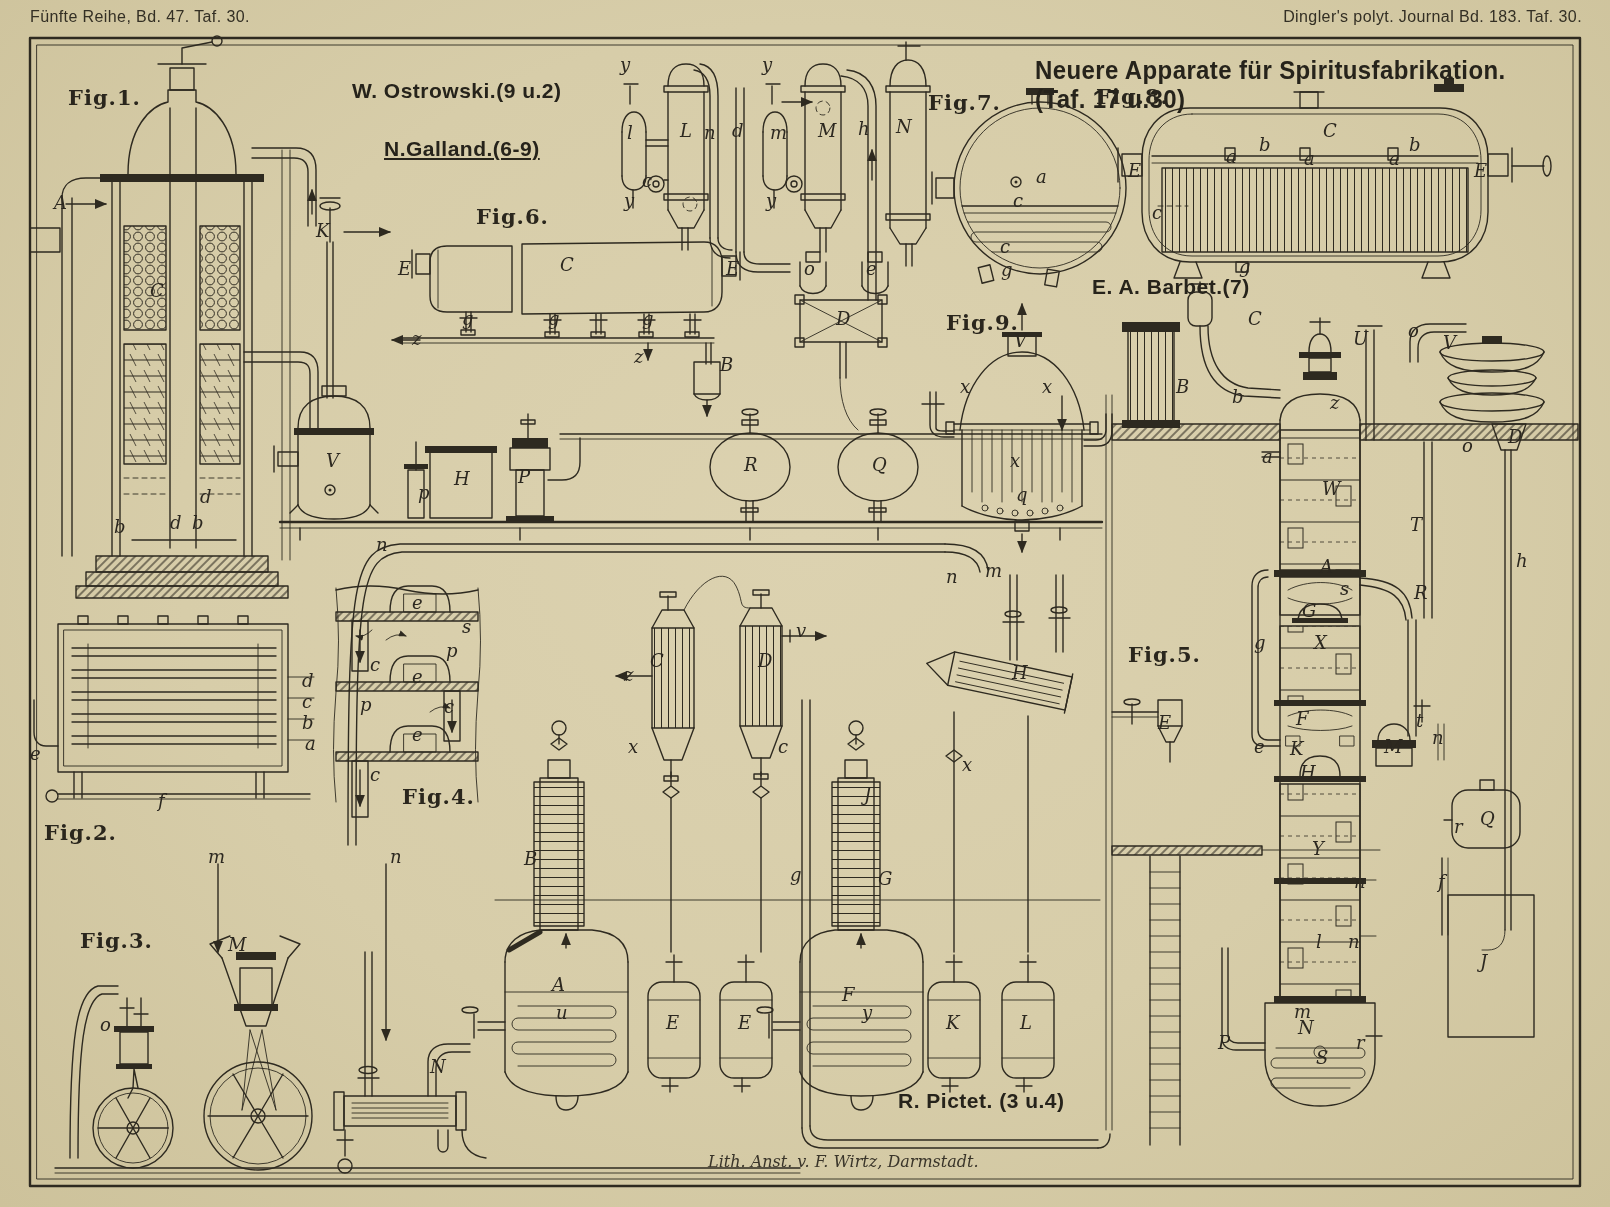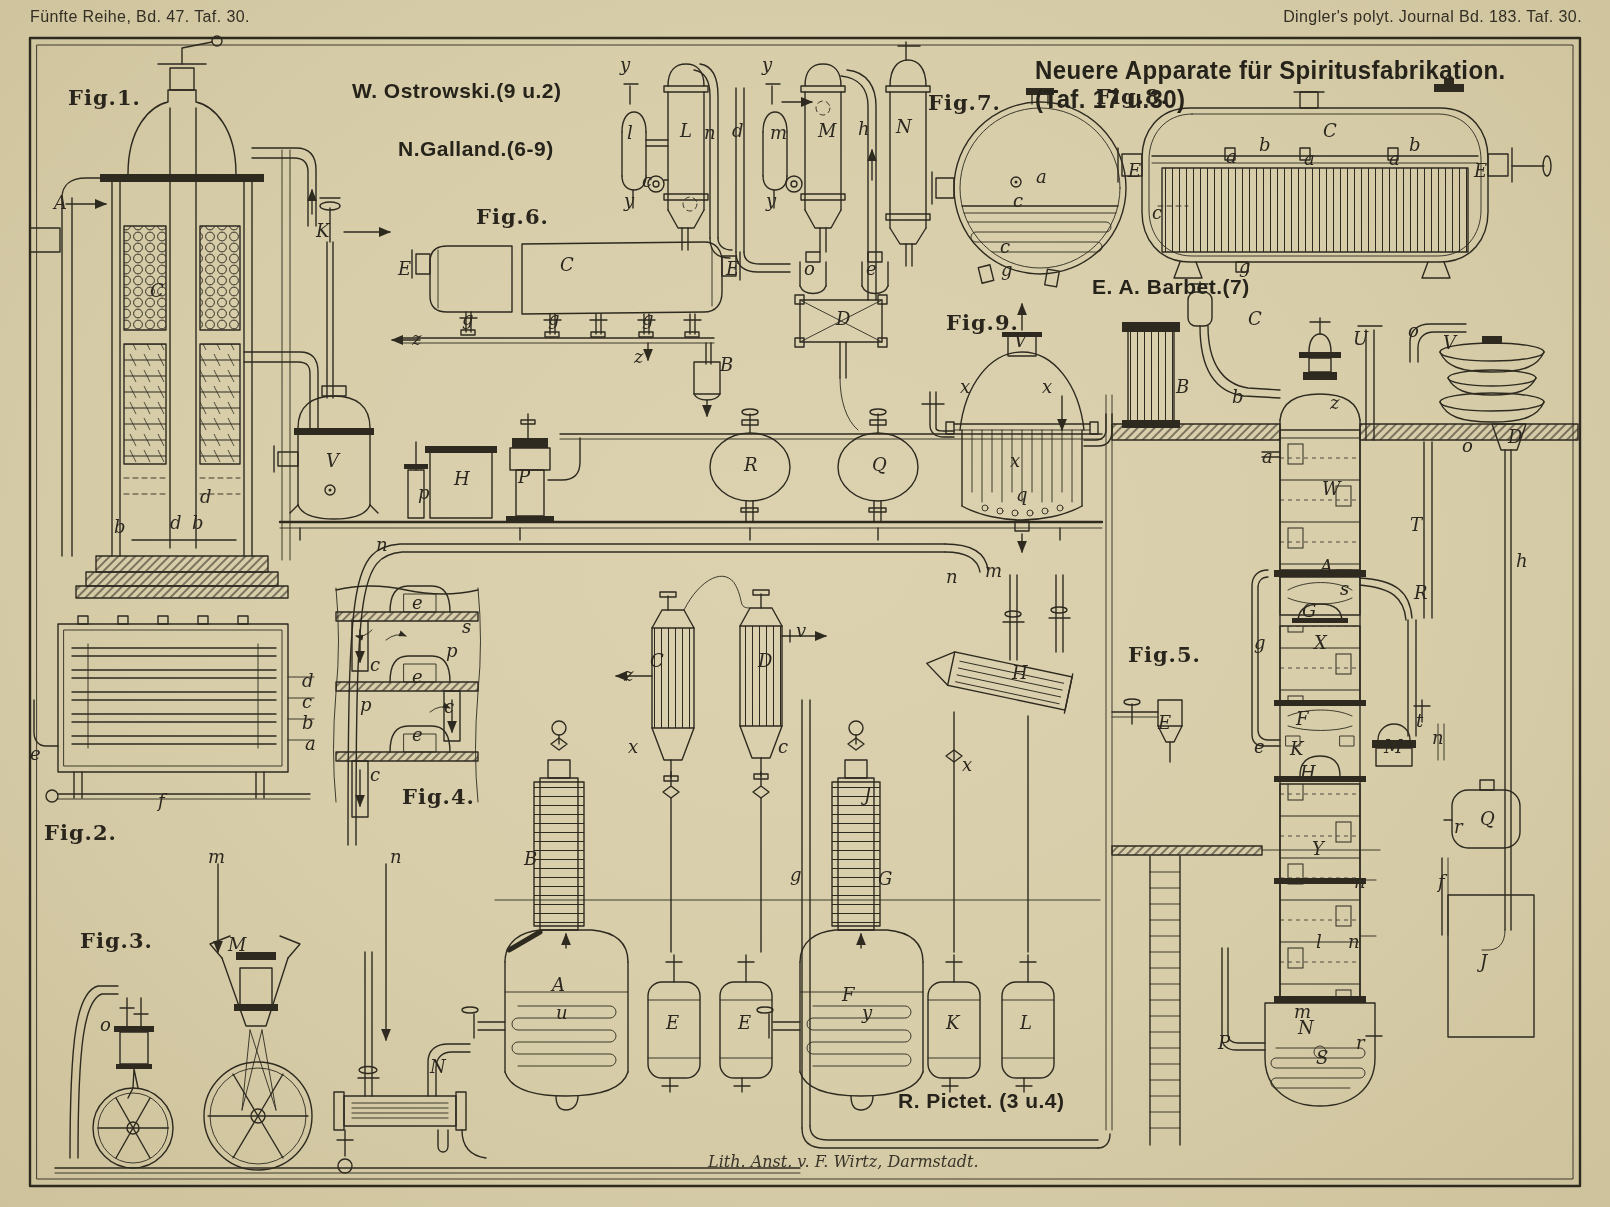--- a/index.html
+++ b/index.html
@@ -776,21 +776,21 @@
       <span class="fig-label" style="left: 68px; top: 48px; margin-top: 39px;">Fig.1.</span>
       <span class="fig-label" style="left: 44px; top: 822px;">Fig.2.</span>
       <span class="fig-label" style="left: 80px; top: 930px;">Fig.3.</span>
       <span class="fig-label" style="left: 402px; top: 786px;">Fig.4.</span>
       <span class="fig-label" style="left: 1128px; top: 644px;">Fig.5.</span>
       <span class="fig-label" style="left: 476px; top: 206px;">Fig.6.</span>
       <span class="fig-label" style="left: 928px; top: 92px;">Fig.7.</span>
       <span class="fig-label" style="left: 1096px; top: 86px;">Fig.8.</span>
       <span class="fig-label" style="left: 946px; top: 312px;">Fig.9.</span>
       <span class="attr-label" style="left: 352px; top: 80px;">W. Ostrowski.(9 u.2)</span>
-      <span class="attr-label" style="left: 398px; top: 138px;">N.Galland.(6-9)</span>
+      <span class="attr-label" style="left: 384px; top: 138px; text-decoration: underline;">N.Galland.(6-9)</span>
       <span class="attr-label" style="left: 1092px; top: 276px;">E. A. Barbet.(7)</span>
       <span class="attr-label" style="left: 898px; top: 1090px;">R. Pictet. (3 u.4)</span>
       <span class="part-label" style="left: 54px; top: 194px;">A</span>
       <span class="part-label" style="left: 150px; top: 282px;">C</span>
       <span class="part-label" style="left: 114px; top: 518px;">b</span>
       <span class="part-label" style="left: 200px; top: 488px;">d</span>
       <span class="part-label" style="left: 170px; top: 514px;">d</span>
       <span class="part-label" style="left: 192px; top: 514px;">b</span>
       <span class="part-label" style="left: 302px; top: 672px;">d</span>
       <span class="part-label" style="left: 302px; top: 693px;">c</span>

